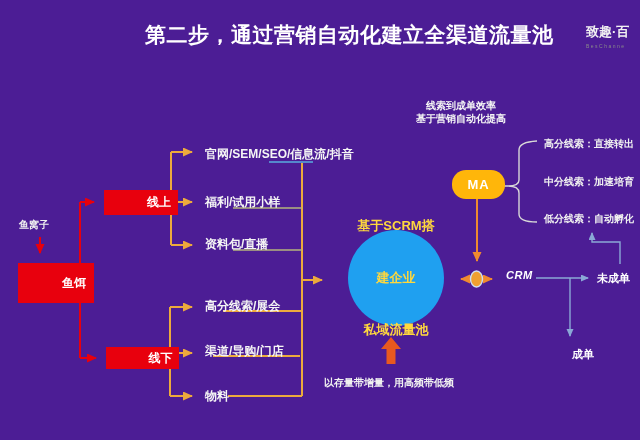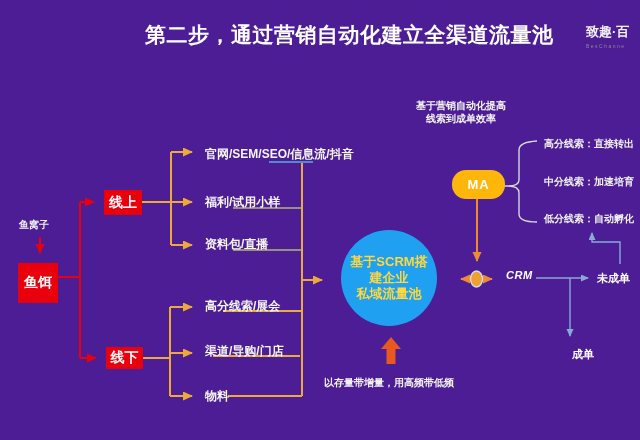--- a/index.html
+++ b/index.html
@@ -5,22 +5,22 @@
   html,body{margin:0;padding:0;background:#000;}
   #stage{
     position:relative;width:640px;height:440px;background:#4c1d95;overflow:hidden;
     font-family:"Liberation Sans","DejaVu Sans",sans-serif;color:#fff;
   }
   .abs{position:absolute;white-space:nowrap;}
   .title{font-size:21px;font-weight:700;letter-spacing:0.5px;}
   .logo{font-size:13px;font-weight:700;color:#f2f2f2;line-height:14px;}
   .logo small{display:block;font-size:5px;font-weight:400;color:#8a8a8a;letter-spacing:1.5px;}
   .redbox{
-    background:#e8000d;color:#fff;font-weight:700;font-size:14px;
-    display:flex;align-items:center;justify-content:center;
+    background:#e8000d;color:#fff;font-weight:700;font-size:12px;
+    display:flex;align-items:center;justify-content:center;padding-left:36px;
   }
   .lbl{font-size:12px;font-weight:700;color:#f5f5f5;}
   .small-lbl{font-size:10px;font-weight:700;color:#f0f0f0;}
   .pool{
     background:#1fa0f0;border-radius:50%;
     display:flex;flex-direction:column;align-items:center;justify-content:center;
     text-align:center;color:#ffd83d;font-size:13px;font-weight:700;line-height:16px;
   }
   .ma{
     background:#ffb60a;border-radius:14px;color:#fff;font-weight:700;font-size:13px;
@@ -113,29 +113,29 @@
   <div class="abs redbox" style="left:104px;top:190px;width:38px;height:25px;">线上</div>
   <div class="abs redbox" style="left:106px;top:347px;width:37px;height:22px;">线下</div>
 
   <div class="abs lbl" style="left:205px;top:146px;">官网/SEM/SEO/信息流/抖音</div>
   <div class="abs lbl" style="left:205px;top:194px;">福利/试用小样</div>
   <div class="abs lbl" style="left:205px;top:236px;">资料包/直播</div>
   <div class="abs lbl" style="left:205px;top:298px;">高分线索/展会</div>
   <div class="abs lbl" style="left:205px;top:343px;">渠道/导购/门店</div>
   <div class="abs lbl" style="left:205px;top:388px;">物料</div>
 
-  <div class="abs pool" style="left:341px;top:230px;width:96px;height:96px;">
+  <div class="abs pool" style="left:348px;top:230px;width:96px;height:96px;gap:36px;">
     <span>基于SCRM搭</span>
     <span>建企业</span>
     <span>私域流量池</span>
   </div>
 
   <div class="abs note" style="left:413px;top:99px;width:96px;">
+    <div>线索到成单效率</div>
     <div>基于营销自动化提高</div>
-    <div>线索到成单效率</div>
   </div>
   <div class="abs ma" style="left:452px;top:170px;width:53px;height:29px;">MA</div>
 
   <div class="abs tier" style="left:544px;top:137px;">高分线索：直接转出</div>
   <div class="abs tier" style="left:544px;top:175px;">中分线索：加速培育</div>
   <div class="abs tier" style="left:544px;top:212px;">低分线索：自动孵化</div>
 
   <div class="abs crm" style="left:506px;top:269px;font-style:italic;">CRM</div>
   <div class="abs deal" style="left:597px;top:271px;">未成单</div>
   <div class="abs deal" style="left:572px;top:347px;">成单</div>

